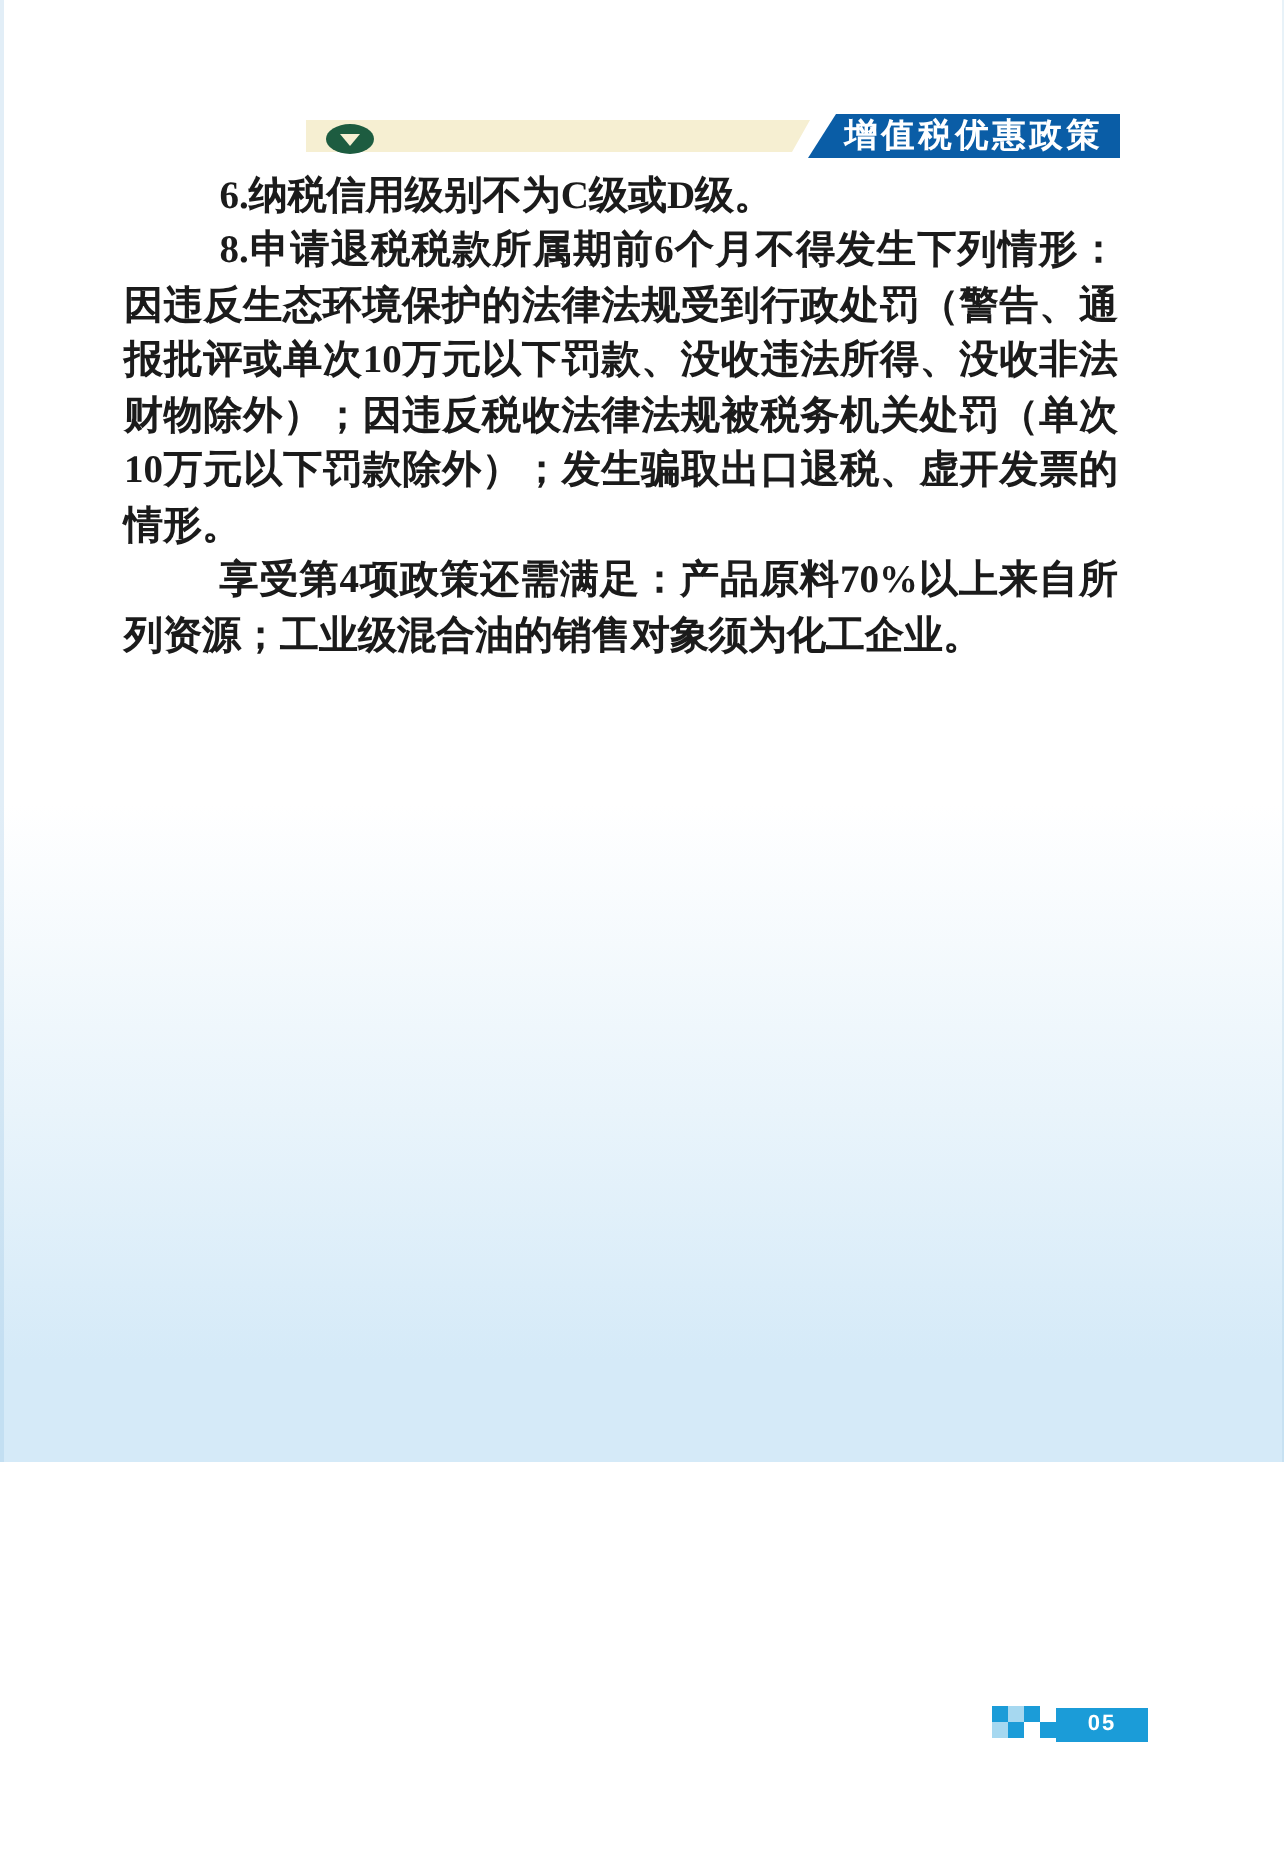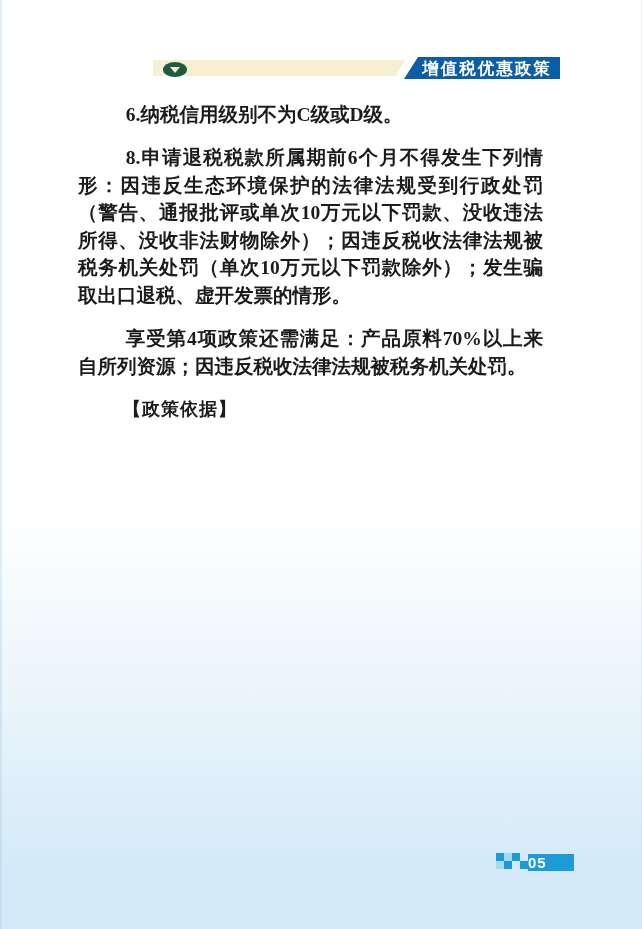--- a/index.html
+++ b/index.html
@@ -3,21 +3,21 @@
 <meta charset="utf-8">
 <style>
   html, body { margin: 0; padding: 0; }
   body {
     width: 642px; height: 929px;
     font-family: "Liberation Serif", "DejaVu Serif", serif;
     overflow: hidden;
   }
   .page {
     position: relative;
-    width: 642px; height: 929px;
+    width: 642px; height: 731px;
     background: linear-gradient(to bottom,
       #ffffff 0%, #ffffff 55%,
       var(--bg-blue-mid, #e9f4fb) 76%,
       var(--bg-blue-bottom, #d5eaf8) 93%,
       var(--bg-blue-bottom, #d5eaf8) 100%);
     box-shadow: inset 2px 0 0 rgba(150,195,225,0.28), inset -1px 0 0 rgba(150,195,225,0.22);
   }
 
   
   .header-cream-bar {
@@ -58,21 +58,21 @@
   
   .doc-body {
     position: absolute; left: 62px; top: 85px;
     width: 497px;
     color: var(--ink, #1b1b1b);
     font-size: 19.5px;
     line-height: 27.45px;
     font-weight: 600;
     text-align: justify;
   }
-  .doc-body p { margin: 16px; text-indent: 2.45em; }
+  .doc-body p { margin: 0; text-indent: 2.45em; }
   .doc-body p.policy-basis {
     font-family: "Liberation Sans", "DejaVu Sans", sans-serif;
     font-weight: 700;
     font-size: 18px;
     text-indent: 2.5em;
     letter-spacing: 1px;
   }
 
   
   .footer-badge { position: absolute; left: 496px; top: 853px; }
@@ -86,42 +86,41 @@
   .checker .b { background: var(--badge-blue, #1b9cd8); }
   .checker .l { background: var(--badge-blue-light, #a6d8f0); }
   .checker .t { background: transparent; }
   .page-num-box {
     position: absolute; left: 32px; top: 1px;
     width: 46px; height: 17px;
     background: var(--badge-blue, #1b9cd8);
     color: #ffffff;
     font-family: "Liberation Sans", "DejaVu Sans", sans-serif;
     font-weight: 700;
-    font-size: 15px;
+    font-size: 11px;
     line-height: 17px;
-    text-align: left;
+    text-align: center;
     letter-spacing: 1px;
   }
 </style>
 </head>
 <body>
 
 <div class="page">
 
   <div class="header-cream-bar"></div>
   <div class="header-oval">
     <div class="tri"></div>
   </div>
   <div class="header-banner">增值税优惠政策</div>
 
   <div class="doc-body">
     <p>6.纳税信用级别不为C级或D级。</p>
     <p>8.申请退税税款所属期前6个月不得发生下列情形：因违反生态环境保护的法律法规受到行政处罚（警告、通报批评或单次10万元以下罚款、没收违法所得、没收非法财物除外）；因违反税收法律法规被税务机关处罚（单次10万元以下罚款除外）；发生骗取出口退税、虚开发票的情形。</p>
-    <p>享受第4项政策还需满足：产品原料70%以上来自所列资源；因违反税收法律法规被税务机关处罚。</p>
-    <p class="policy-basis">【政策依据】</p>
+    <p>享受第4项政策还需满足：产品原料70%以上来自所列资源；工业级混合油的销售对象须为化工企业。</p>
   </div>
 
   <div class="footer-badge">
     <div class="checker">
       <div class="c b"></div>
       <div class="c l"></div>
       <div class="c b"></div>
       <div class="c t"></div>
       <div class="c l"></div>
       <div class="c b"></div>

